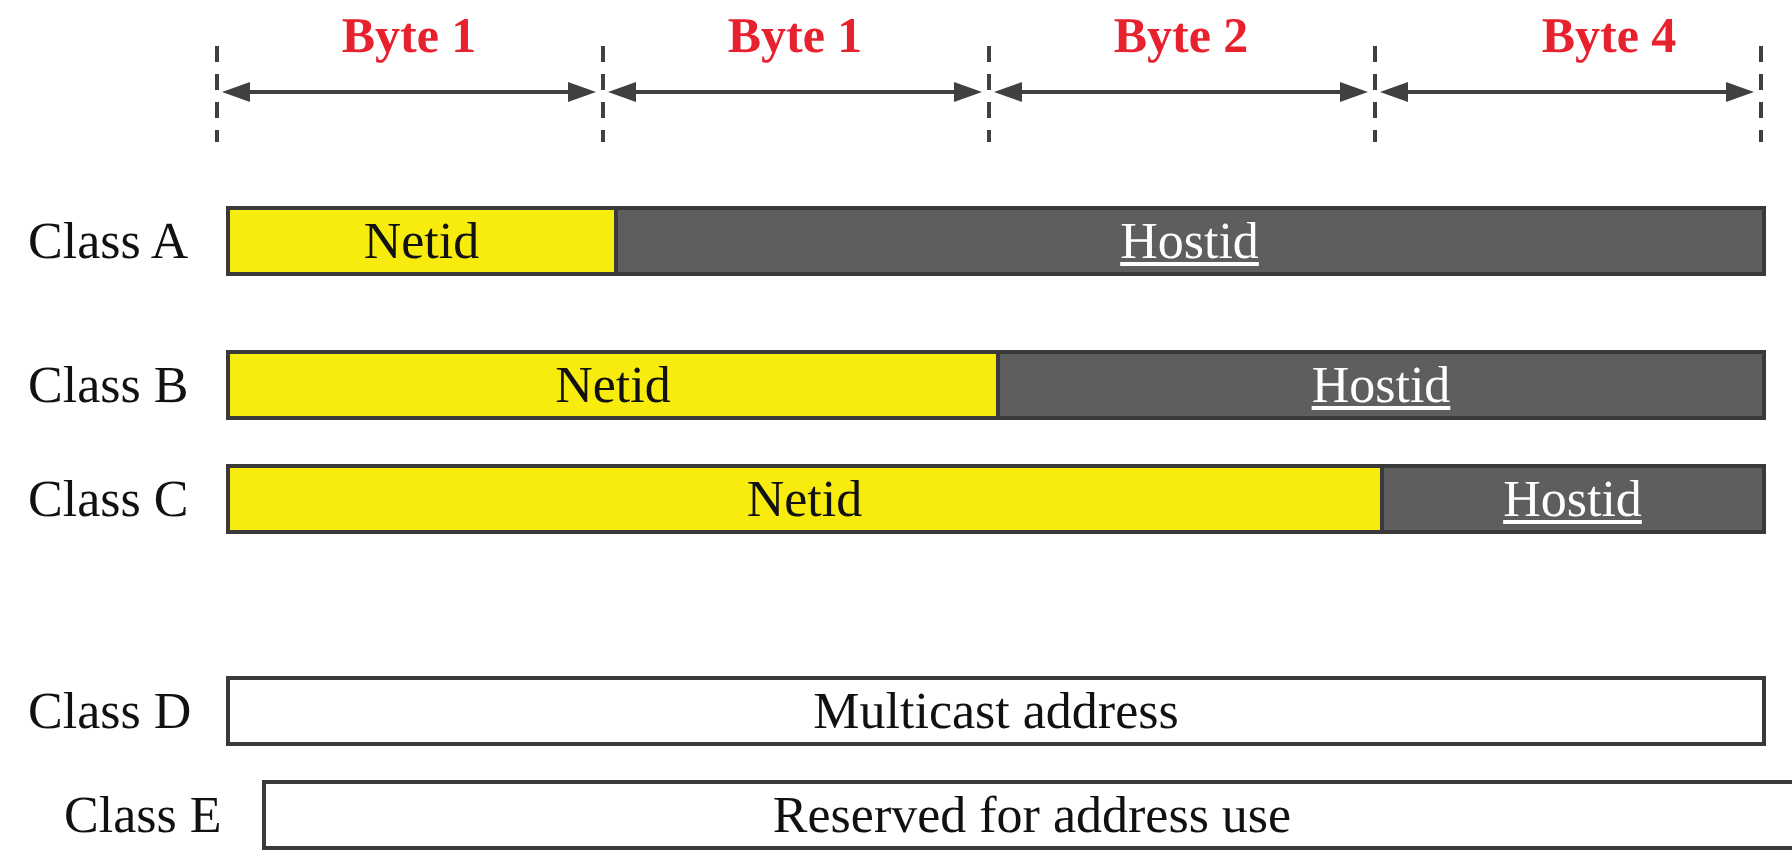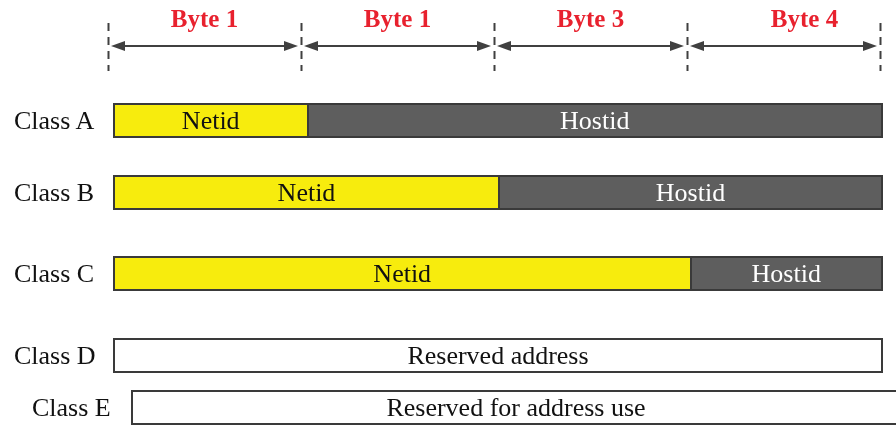--- a/index.html
+++ b/index.html
@@ -26,53 +26,53 @@
     font-weight:bold;font-size:25px;line-height:30px;
     color:var(--accent);
   }
   .bl0{left:108px;width:193px;}
   .bl1{left:301px;width:193px;}
   .bl2{left:494px;width:193px;}
   .bl3{left:708px;width:193px;}
   .ruler-svg{position:absolute;top:0;left:0;}
   
   .row{position:absolute;left:0;width:896px;height:35px;}
-  .r0{top:103px;} .r1{top:175px;} .r2{top:256px;} .r3{top:318px;margin-top:20px;} .r4{top:390px;margin-left:18px;}
+  .r0{top:103px;} .r1{top:175px;} .r2{top:232px;} .r3{top:318px;margin-top:20px;} .r4{top:390px;margin-left:18px;}
   .row-label{
     position:absolute;left:14px;top:0;width:96px;height:35px;
     font-size:26px;line-height:35px;color:#111111;
     white-space:nowrap;
   }
   .bar{
     position:absolute;left:113px;top:0;width:770px;height:35px;
     display:flex;box-sizing:border-box;
     border:2px solid var(--border);
     background:#5eead4;
   }
   .seg{
     box-sizing:border-box;
     display:flex;align-items:center;justify-content:center;
     font-size:26px;line-height:31px;
     overflow:hidden;white-space:nowrap;
   }
   .seg + .seg{border-left:2px solid var(--border);}
   .seg-netid{background:var(--netid);color:#111111;}
-  .seg-hostid{background:var(--hostid);color:var(--hostid-text);}
+  .seg-hostid{background:var(--hostid);color:var(--hostid-text);text-decoration:underline;}
   .seg-plain{background:#ffffff;color:#111111;}
   .w1{width:25%;} .w2{width:50%;} .w3{width:75%;} .w4{width:100%;}
 </style>
 </head>
 <body>
 
 <div class="canvas">
 
   <div class="byte-header">
     <div class="byte-label bl0">Byte 1</div>
     <div class="byte-label bl1">Byte 1</div>
-    <div class="byte-label bl2">Byte 3</div>
+    <div class="byte-label bl2">Byte 2</div>
     <div class="byte-label bl3">Byte 4</div>
 
     <svg class="ruler-svg" width="896" height="80">
 
       <g stroke="var(--line)" stroke-width="2" stroke-dasharray="8 6">
         <line x1="108.5" y1="23" x2="108.5" y2="71"></line>
         <line x1="301.5" y1="23" x2="301.5" y2="71"></line>
         <line x1="494.5" y1="23" x2="494.5" y2="71"></line>
         <line x1="687.5" y1="23" x2="687.5" y2="71"></line>
         <line x1="880.5" y1="23" x2="880.5" y2="71"></line>
@@ -119,21 +119,21 @@
     <div class="row-label">Class C</div>
     <div class="bar">
       <div class="seg seg-netid w3">Netid</div>
       <div class="seg seg-hostid w1">Hostid</div>
     </div>
   </div>
 
   <div class="row r3">
     <div class="row-label">Class D</div>
     <div class="bar">
-      <div class="seg seg-plain w4">Reserved address</div>
+      <div class="seg seg-plain w4">Multicast address</div>
     </div>
   </div>
 
   <div class="row r4">
     <div class="row-label">Class E</div>
     <div class="bar">
       <div class="seg seg-plain w4">Reserved for address use</div>
     </div>
   </div>
 

